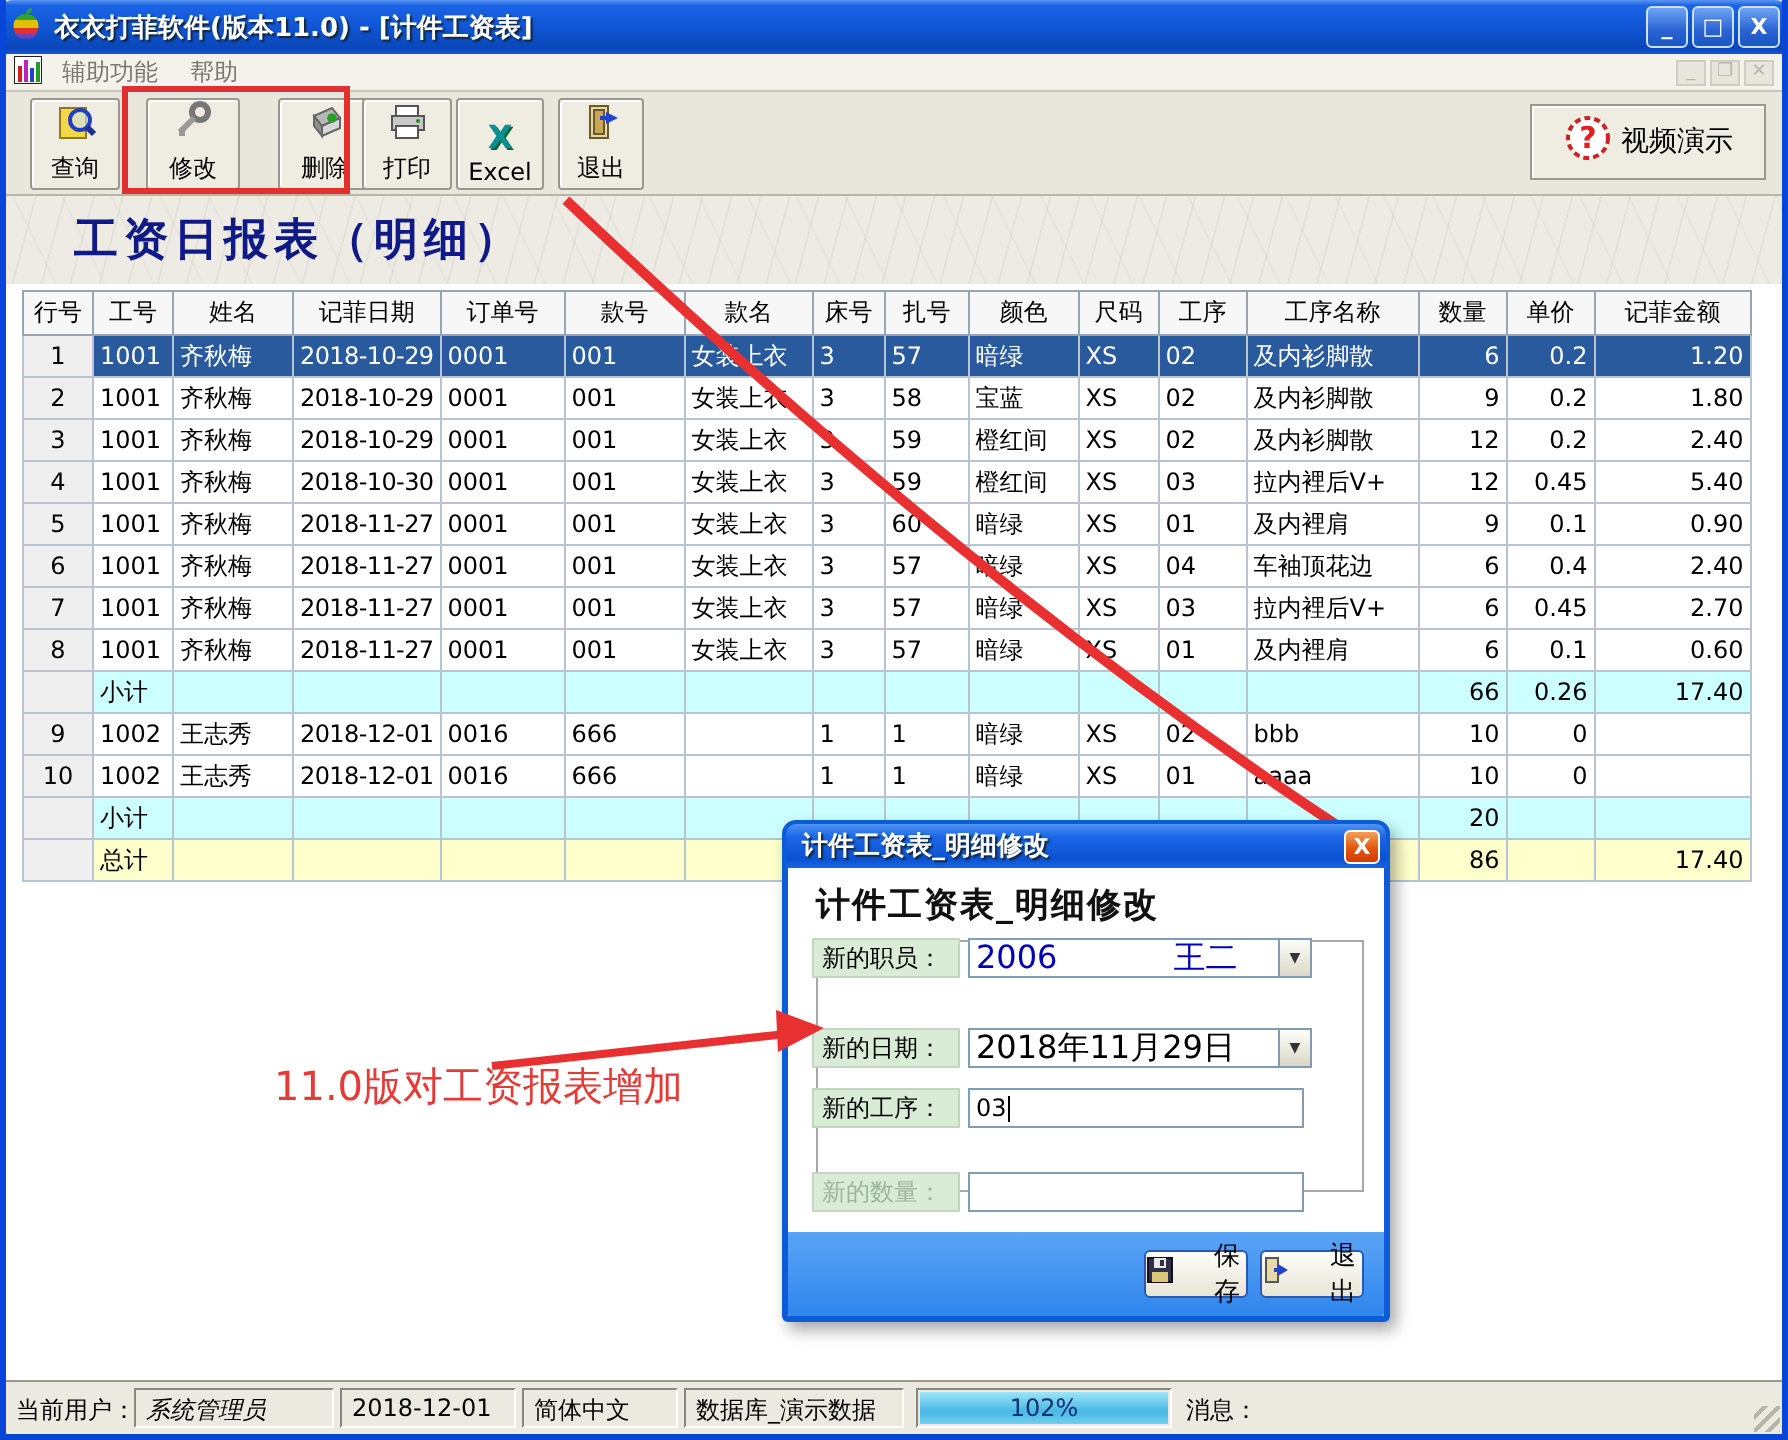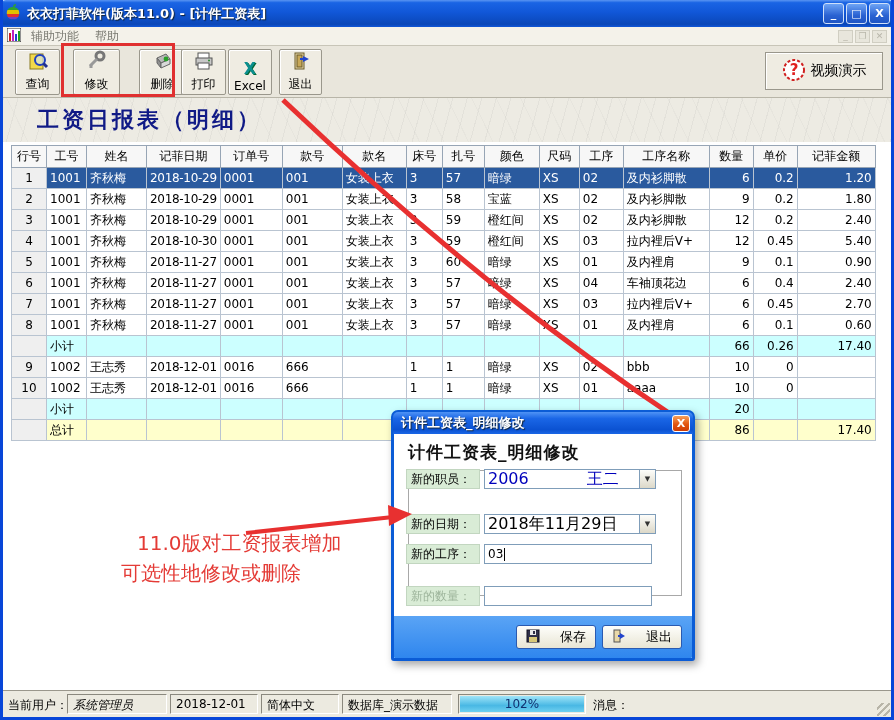--- a/index.html
+++ b/index.html
@@ -97,21 +97,21 @@
   .combo .val .v2 { margin-left:58px; }
   .combo .blue { color:#0000bb; }
   .drop { width:16px; height:18px; background:linear-gradient(180deg,#fdfdfa,#dcd8c8);
     border-left:1px solid #7f9db9; font-size:7px; color:#333; text-align:center; line-height:18px; }
   .txt { margin-left:4px; width:168px; height:20px; border:1px solid #7f9db9; background:#fff;
     font-size:12px; display:flex; align-items:center; padding-left:3px; }
   .caret { display:inline-block; width:1px; height:13px; background:#000; margin-left:1px; }
   .dlg-footer { position:absolute; left:0px; bottom:0px; width:298px; height:42px;
     background:linear-gradient(180deg,#5aa4f5,#2f86ee); border-radius:0 0 1px 1px;
     display:flex; align-items:center; justify-content:flex-end; gap:6px; padding-right:10px; }
-  .dlg-btn { width:80px; height:24px; background:linear-gradient(180deg,#fefefb,#e8e5d4);
+  .dlg-btn { width:52px; height:24px; background:linear-gradient(180deg,#fefefb,#e8e5d4);
     border:1px solid #2a5ab0; border-radius:3px; font-size:13px; color:#000;
     display:flex; align-items:center; justify-content:center; gap:20px; }
 
   
   .statusbar { position:absolute; left:0; bottom:0; width:888px; height:27px; background:#eceae0;
     border-top:1px solid #9a978c; font-size:12px; color:#000; z-index:20; }
   .sb-label { position:absolute; top:6px; }
   .sb-panel { position:absolute; top:3px; height:20px; border:1px solid;
     border-color:#8a887e #fff #fff #8a887e; padding:2px 5px 0 5px; white-space:nowrap; overflow:hidden; }
   .sb-progress { position:absolute; top:3px; height:20px; border:1px solid;
@@ -517,21 +517,20 @@
             <td class="num">86</td>
             <td class="num"></td>
             <td class="num">17.40</td>
           </tr>
         </tbody>
     </table>
   </div>
 
   <div class="annot">
     <div class="l1">11.0版对工资报表增加</div>
-    <div class="l2">可选性地修改或删除</div>
   </div>
 
   <svg class="svg-under" width="894" height="720">
     <path d="M280,100 Q480,290 666,413" fill="none" stroke="#e83030" stroke-width="5"></path>
   </svg>
 
   <div class="dialog">
     <div class="dlg-titlebar">
       <span class="t">计件工资表_明细修改</span>
       <span class="dlg-close">X</span>

